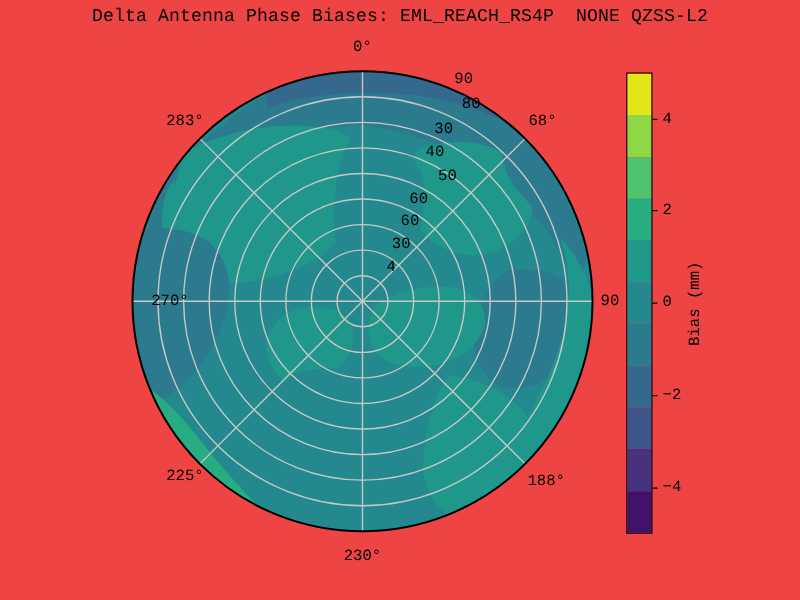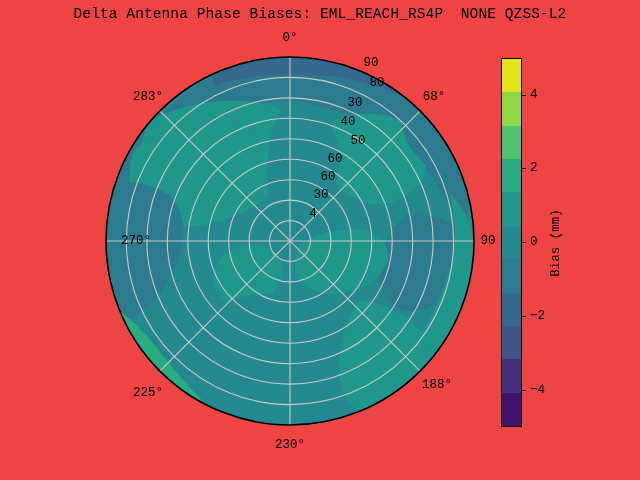--- a/index.html
+++ b/index.html
@@ -186,21 +186,21 @@
     </g>
 
     <circle cx="290" cy="241" r="184" fill="none" stroke="#000000" stroke-width="1.6"></circle>
   </svg>
 
   <div class="tick-label" style="left:290px; top:38px;">0°</div>
   <div class="tick-label" style="left:434px; top:97px;">68°</div>
   <div class="tick-label" style="left:488px; top:241px;">90</div>
   <div class="tick-label" style="left:437px; top:385px;">188°</div>
   <div class="tick-label" style="left:290px; top:445px;">230°</div>
-  <div class="tick-label" style="left:148px; top:393px;">225°</div>
+  <div class="tick-label" style="left:148px; top:381px;">225°</div>
   <div class="tick-label" style="left:88px;  top:241px;margin-left:48px;">270°</div>
   <div class="tick-label" style="left:148px; top:97px;">283°</div>
 
   <div class="radial-label" style="left:313px; top:214px;">4</div>
   <div class="radial-label" style="left:321px; top:195px;">30</div>
   <div class="radial-label" style="left:328px; top:177px;">60</div>
   <div class="radial-label" style="left:335px; top:159px;">60</div>
   <div class="radial-label" style="left:342px; top:141px;margin-left:16px;">50</div>
   <div class="radial-label" style="left:348px; top:122px;">40</div>
   <div class="radial-label" style="left:355px; top:103px;">30</div>

